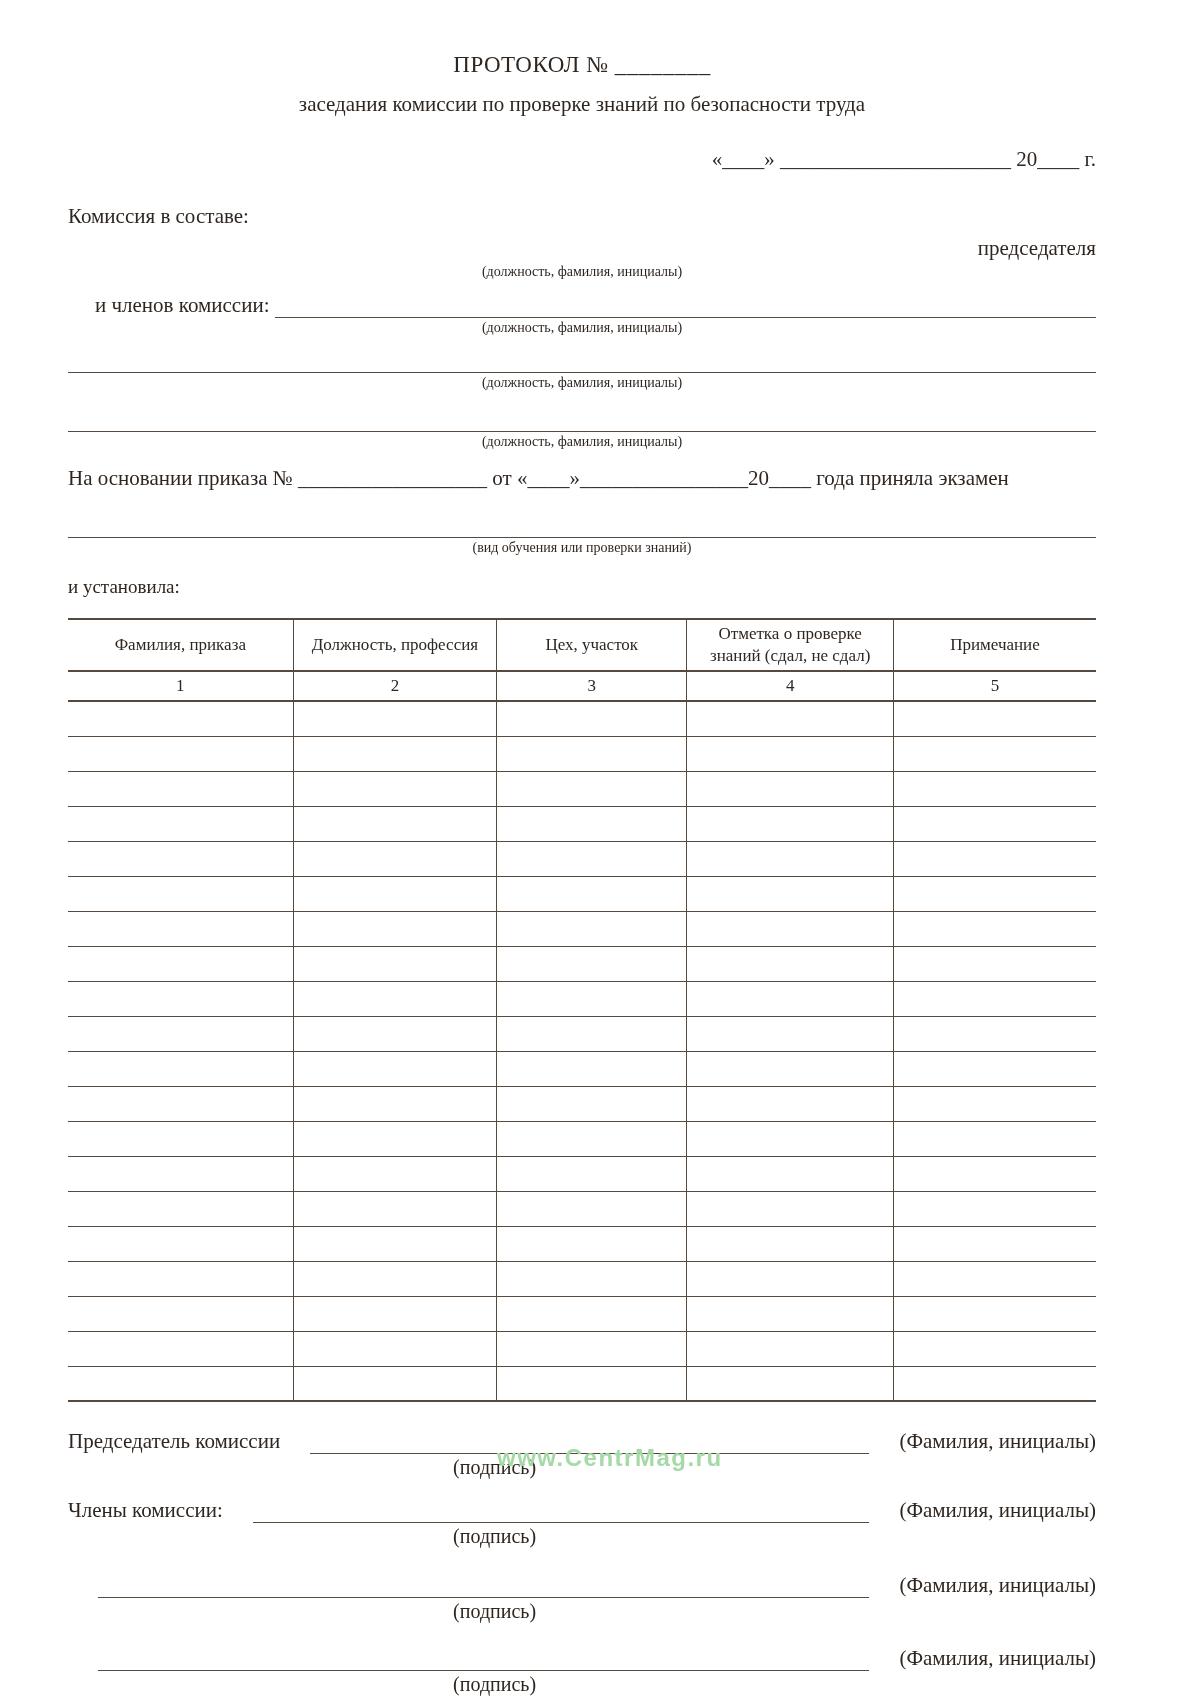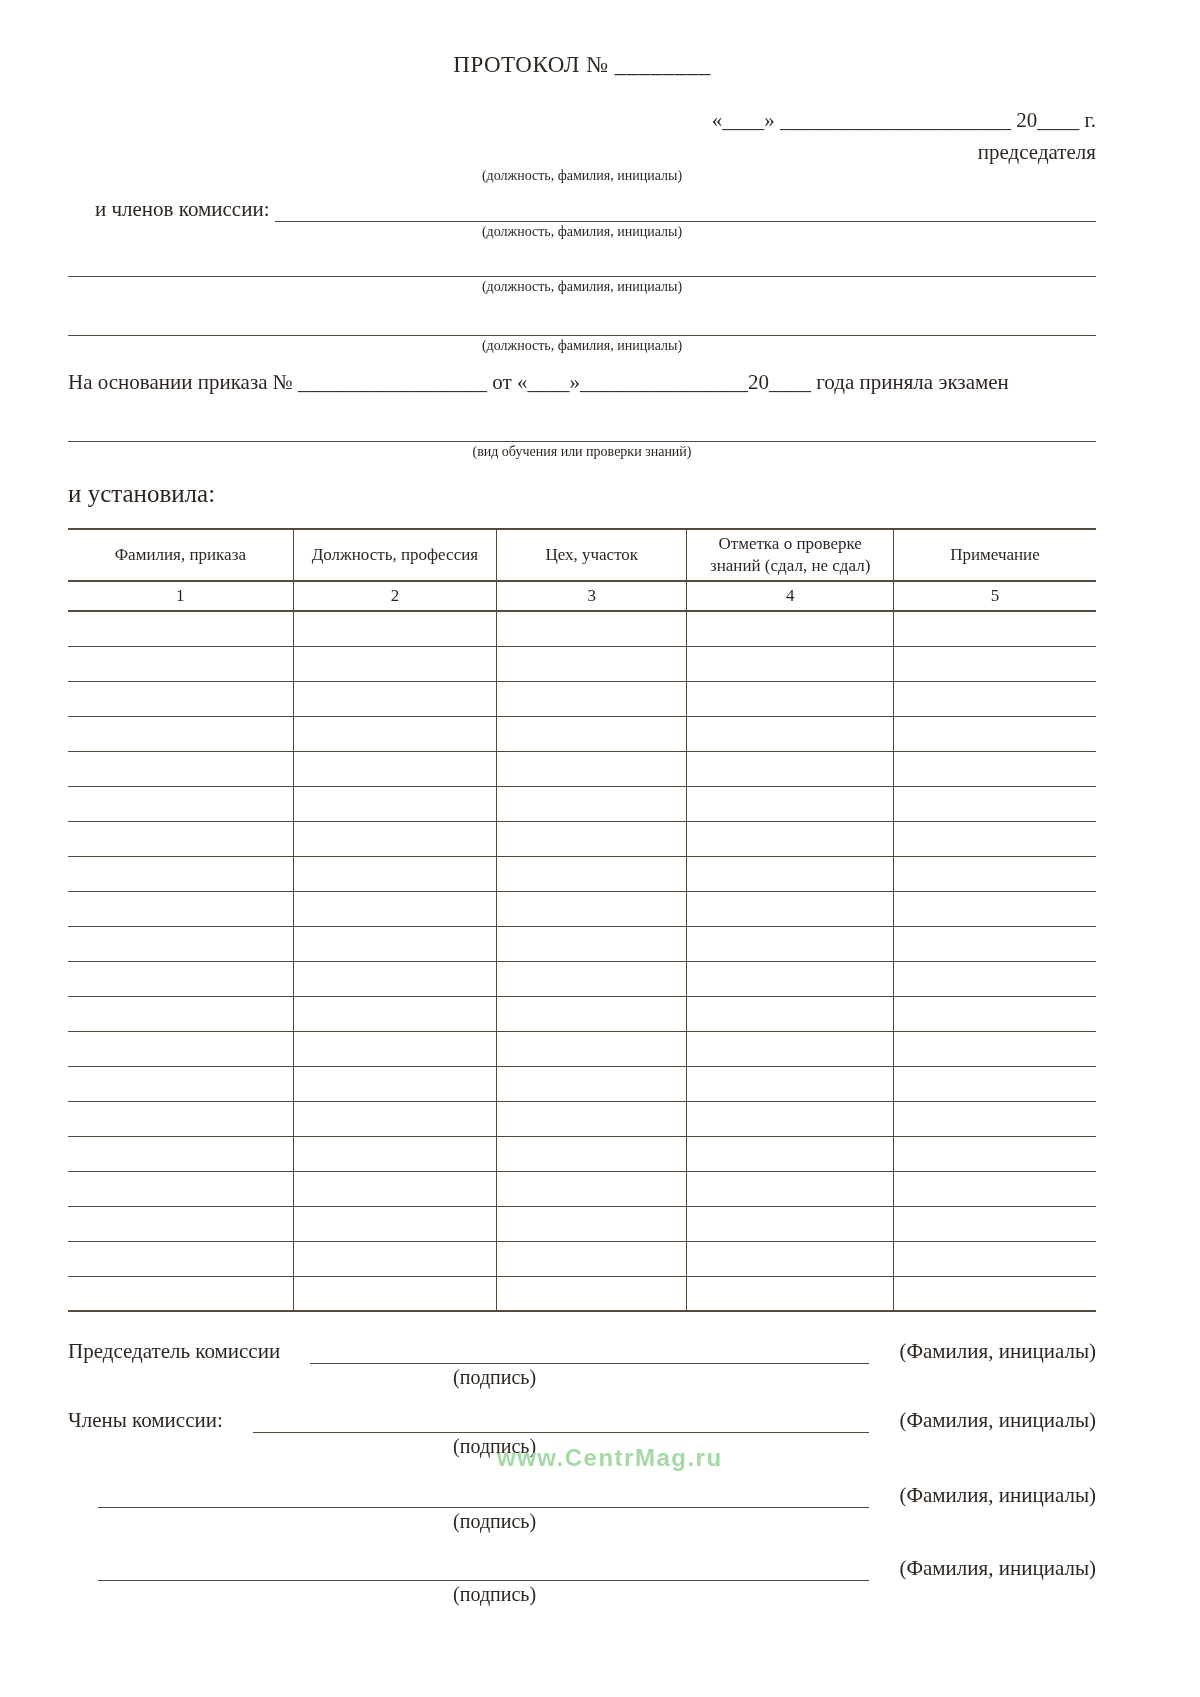--- a/index.html
+++ b/index.html
@@ -24,21 +24,21 @@
   .fill-row .label{white-space:pre;}
   .fill-line{flex:1;border-bottom:1.5px solid var(--rule);height:26px;}
   .indent{margin-left:27px;}
   .caption{
     margin-top:2px;text-align:center;font-size:14px;color:var(--ink);
   }
   .blank-line{height:0;border-bottom:1.5px solid var(--rule);}
   .mt6{margin-top:6px;flex-direction:column;}  .mt12{margin-top:12px;}
   .mt36{margin-top:36px;} .mt40{margin-top:40px;} .mt46{margin-top:46px;}
   .order-line{margin-top:16px;font-size:21px;white-space:nowrap;}
-  .established{margin-top:20px;font-size:25px;}
+  .established{margin-top:20px;font-size:19px;}
   table.exam{
     margin-top:20px;width:100%;border-collapse:collapse;
     border-top:2px solid var(--rule);border-bottom:2px solid var(--rule);
   }
   table.exam th, table.exam td{
     border-left:1px solid var(--rule);padding:0 6px;
   }
   table.exam th:first-child, table.exam td:first-child{border-left:none;}
   table.exam thead th{
     font-weight:normal;font-size:17px;text-align:center;vertical-align:middle;
@@ -64,22 +64,24 @@
     font-family:"Liberation Sans", sans-serif;font-weight:bold;
     font-size:24px;letter-spacing:1.5px;color:var(--watermark);
   }
 </style>
 </head>
 <body>
 
 <div class="page">
 
   <div class="title">ПРОТОКОЛ № ________</div>
+  <div class="subtitle">заседания комиссии по проверке знаний по безопасности труда</div>
   <div class="date-line">«____» ______________________ 20____ г.</div>
 
+  <div class="intro">Комиссия в составе:</div>
 
   <div class="fill-row indent mt6">
     <span class="label">председателя</span>
     <span class="fill-line"></span>
   </div>
   <div class="caption">(должность, фамилия, инициалы)</div>
 
   <div class="fill-row indent mt12">
     <span class="label">и членов комиссии: </span>
     <span class="fill-line"></span>

